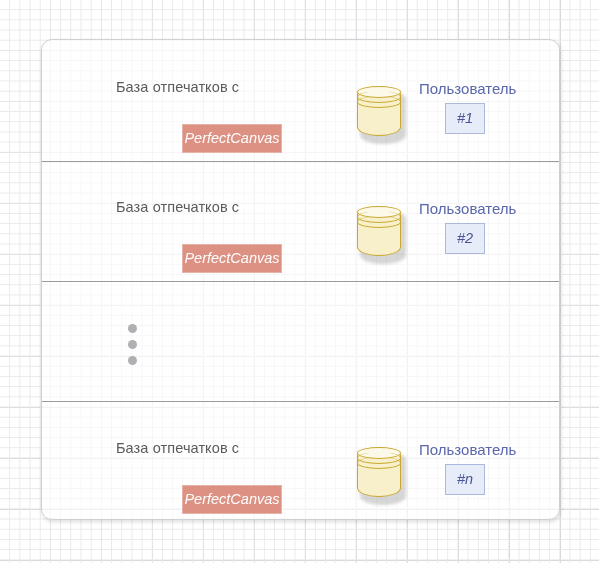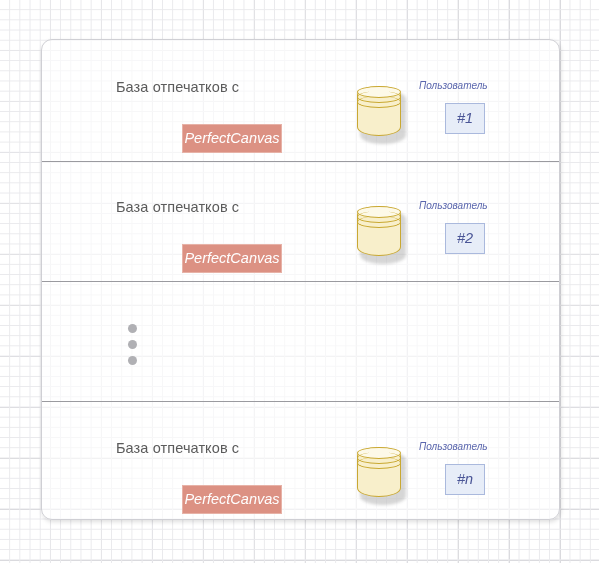--- a/index.html
+++ b/index.html
@@ -124,22 +124,21 @@
     border-radius: 22px / 6px;
     background: #fbf6de;
   }
   .cyl-ring.r1 { top: 4px;  background: #fdf9e8; }
   .cyl-ring.r2 { top: 9px;  background: transparent; border-top: none; }
   .cyl-ring.r3 { top: 14px; background: transparent; border-top: none; }
 
   
   .user-label {
     position: absolute;
-    font-size: 10px;
-    font-style: italic;
+    font-size: 15px;
     color: #5a66ad;
     white-space: nowrap;
   }
   .user-chip {
     position: absolute;
     box-sizing: border-box;
     width: 40px;
     height: 31px;
     background: #e7edf8;
     border: 1px solid #aab9dd;

